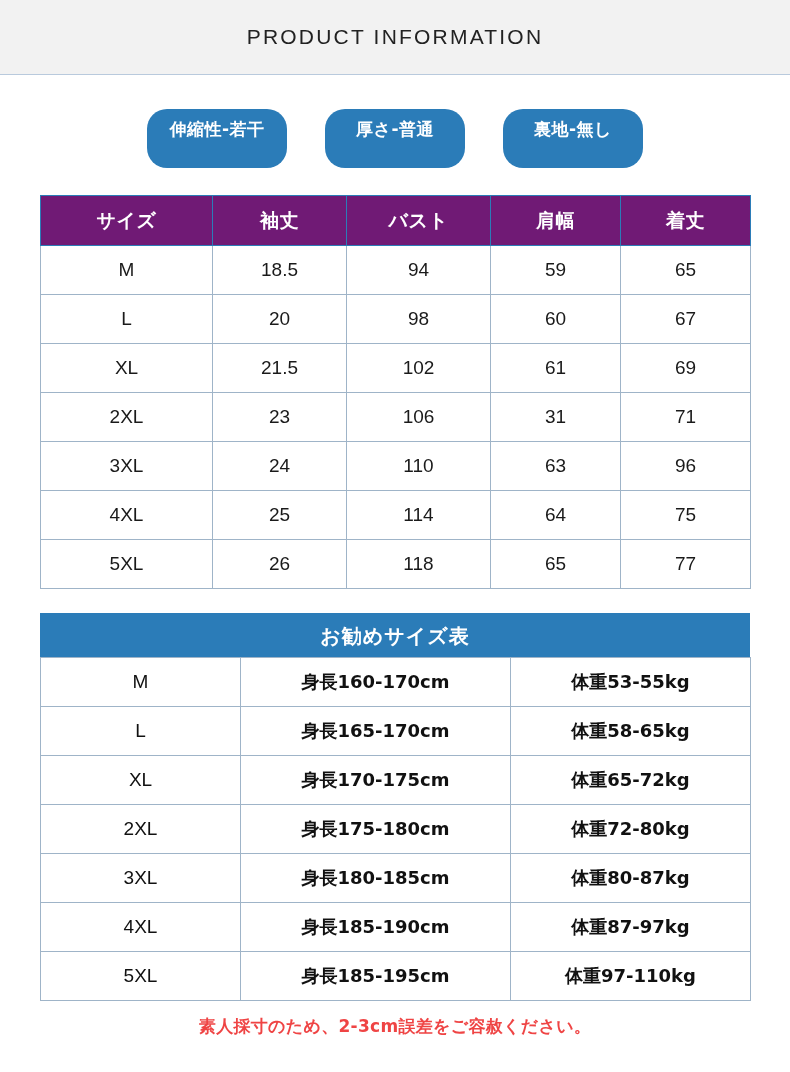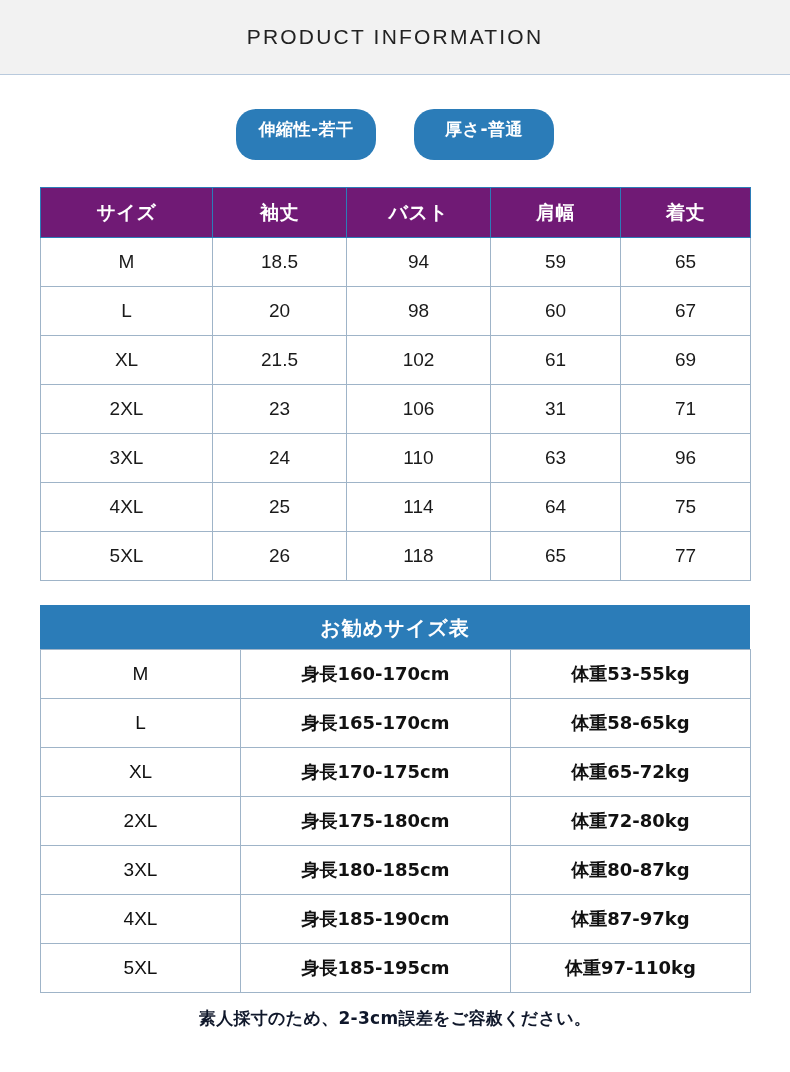--- a/index.html
+++ b/index.html
@@ -45,21 +45,21 @@
     justify-content: center;
     gap: 38px;
     margin-top: 34px;
   }
   .pill {
     background: #2b7cb8;
     color: #ffffff;
     font-size: 17px;
     font-weight: bold;
     border-radius: 20px;
-    padding: 9px 22px 19px 22px;
+    padding: 9px 22px 27px 22px;
     min-width: 140px;
     text-align: center;
     letter-spacing: 0.5px;
     box-sizing: border-box;
   }
 
   
   .table-wrap {
     margin: 0 40px;
   }
@@ -120,21 +120,21 @@
     font-weight: normal;
     font-size: 19px;
     font-family: "Liberation Sans", sans-serif;
   }
 
   
   .note-1 {
     text-align: center;
     font-size: 17px;
     font-weight: bold;
-    color: #0f172a;
+    color: #ef4444;
     margin-top: 14px;
     letter-spacing: 0.3px;
   }
   .note-2 {
     text-align: center;
     font-size: 16px;
     font-weight: bold;
     color: #e2001a;
     margin-top: 11px;
     letter-spacing: 0.2px;
@@ -145,20 +145,21 @@
 
 <div class="page">
 
   <div class="header-band">
     <div class="header-title">PRODUCT INFORMATION</div>
   </div>
 
   <div class="pill-row">
     <div class="pill">伸縮性-若干</div>
     <div class="pill">厚さ-普通</div>
+    <div class="pill">裏地-無し</div>
   </div>
 
   <div class="table-wrap">
     <table class="size-table">
       <colgroup>
         <col style="width:172px">
         <col style="width:134px">
         <col style="width:144px">
         <col style="width:130px">
         <col style="width:130px">

